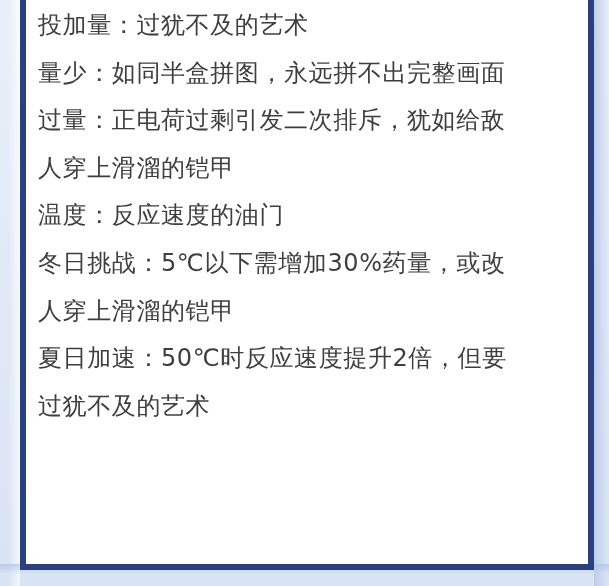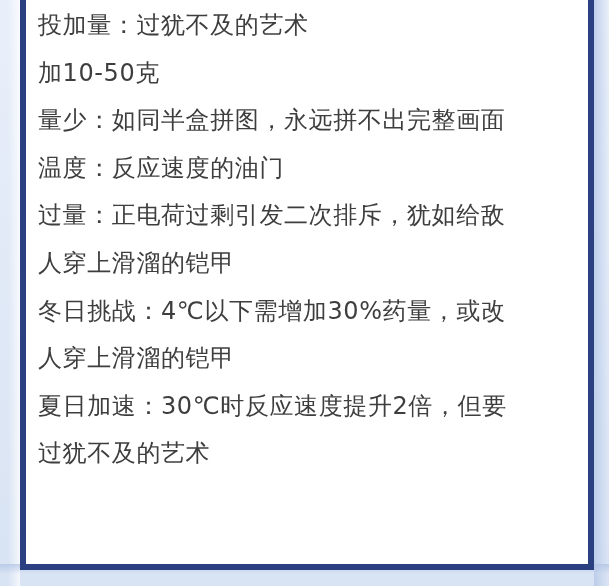--- a/index.html
+++ b/index.html
@@ -68,40 +68,39 @@
 <div class="edge-glow-bottom"></div>
 
 <div class="card">
   <div class="card-body">
 
     <div class="para">
       <div class="text-line">投加量：过犹不及的艺术</div>
     </div>
 
     <div class="para">
-      <div class="text-line">加10-50克</div>
     </div>
 
     <div class="para">
       <div class="text-line">量少：如同半盒拼图，永远拼不出完整画面</div>
-    </div>
-
-    <div class="para">
-      <div class="text-line">温度：反应速度的油门</div>
     </div>
 
     <div class="para">
       <div class="text-line">过量：正电荷过剩引发二次排斥，犹如给敌</div>
       <div class="text-line">人穿上滑溜的铠甲</div>
     </div>
 
     <div class="para">
-      <div class="text-line">冬日挑战：4℃以下需增加30%药量，或改</div>
+      <div class="text-line">温度：反应速度的油门</div>
+    </div>
+
+    <div class="para">
+      <div class="text-line">冬日挑战：5℃以下需增加30%药量，或改</div>
       <div class="text-line">人穿上滑溜的铠甲</div>
     </div>
 
     <div class="para">
-      <div class="text-line">夏日加速：30℃时反应速度提升2倍，但要</div>
+      <div class="text-line">夏日加速：50℃时反应速度提升2倍，但要</div>
       <div class="text-line">过犹不及的艺术</div>
     </div>
 
   </div>
 </div>
 
 </body></html>

